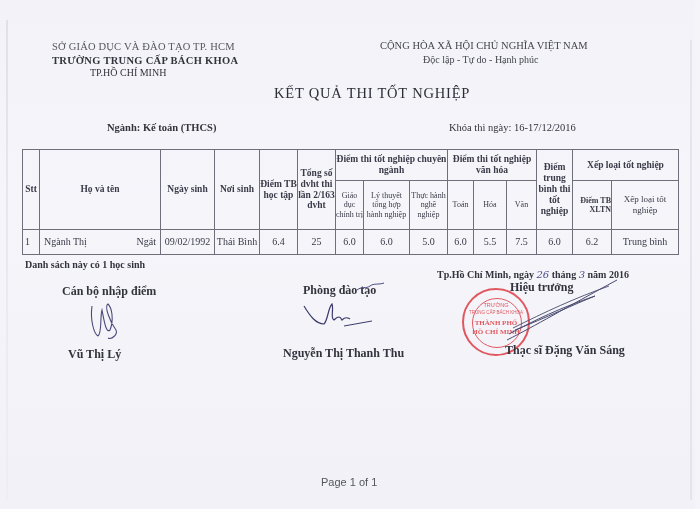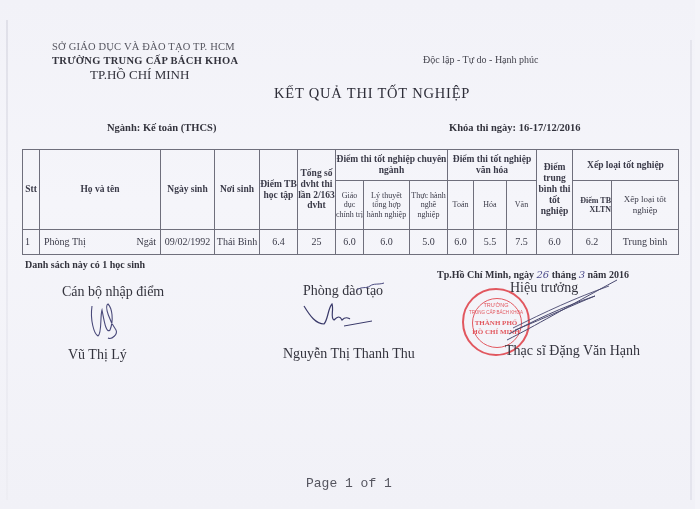--- a/index.html
+++ b/index.html
@@ -19,54 +19,54 @@
       background: linear-gradient(180deg, #d8d8e2, #e6e6ee 60%, #ececf2);
       opacity: .7;
     }
     .edge-right {
       position: absolute; left: 690px; top: 40px; width: 2px; height: 460px;
       background: #dedee8; opacity: .7;
     }
     .abs { position: absolute; white-space: nowrap; }
     .hdr-left-1 { left: 52px; top: 41px; font-size: 10.5px; color: #55555f; letter-spacing: .2px; }
     .hdr-left-2 { left: 52px; top: 55px; font-size: 10.5px; color: #33333d; letter-spacing: .3px; font-weight: bold; }
-    .hdr-left-3 { left: 90px; top: 67px; font-size: 13px; color: #33333d; }
+    .hdr-left-3 { left: 90px; top: 67px; font-size: 10px; color: #33333d; }
     .hdr-right-1 { left: 380px; top: 40px; font-size: 10.5px; color: #44444e; }
     .hdr-right-2 { left: 423px; top: 54px; font-size: 10px; color: #44444e; }
     .title { left: 250px; top: 85px; font-size: 14.5px; letter-spacing: .8px; color: #2d2d38; margin-left: 24px; }
     .major { left: 107px; top: 122px; font-size: 10.5px; font-weight: bold; color: #33333d; }
-    .exam-date { left: 449px; top: 122px; font-size: 10.5px; font-weight: bold; color: #33333d; }
+    .exam-date { left: 449px; top: 122px; font-size: 10.5px; font-weight: normal; color: #33333d; }
 
     table.results {
       position: absolute; left: 22px; top: 149px;
       border-collapse: collapse; table-layout: fixed;
       font-size: 9.5px; color: #3a3a48;
     }
     table.results th, table.results td {
       border: 1px solid #6f6f7c; padding: 0; text-align: center;
       vertical-align: middle; font-weight: normal; line-height: 1.15;
     }
     table.results th { font-weight: bold; }
     table.results th.small { font-size: 8px; font-weight: normal; line-height: 1.2; margin-top: 35px; }
     table.results th.smallbold { font-size: 8px; font-weight: bold; text-align: right; }
     table.results td { height: 24px; font-size: 10px; }
     td.left { text-align: left !important; padding-left: 2px !important; }
     .name-wrap { display: flex; justify-content: space-between; padding: 0 4px 0 2px; }
 
     .count-line { left: 25px; top: 259px; font-size: 10px; font-weight: bold; color: #33333d; }
     .place-date { left: 437px; top: 269px; font-size: 10px; font-weight: bold; color: #33333d; }
     .hand { font-family: "DejaVu Serif", serif; font-style: italic; font-weight: normal; color: #4a4a8a; }
-    .sig-label { font-size: 14px; font-weight: normal; color: #33333d; }
+    .sig-label { font-size: 12px; font-weight: bold; color: #33333d; }
     .lbl-entry { left: 62px; top: 284px; }
     .lbl-dept { left: 303px; top: 283px; }
     .lbl-principal { left: 510px; top: 280px; }
     .name-ly { left: 68px; top: 347px; }
     .name-thu { left: 283px; top: 346px; }
     .name-sang { left: 505px; top: 343px; }
-    .footer-page { left: 306px; top: 476px; font-family: Liberation Mono, monospace; font-size: 13px; color: #55555f; }
+    .footer-page { left: 321px; top: 476px; font-family: Liberation Sans, sans-serif; font-size: 11px; color: #55555f; }
 
     .seal {
       position: absolute; left: 462px; top: 288px; width: 68px; height: 68px;
       border-radius: 50%; border: 2px solid #e0474f; box-sizing: border-box;
       color: #e0474f; text-align: center; opacity: .9;
     }
     .seal-inner {
       position: absolute; left: 8px; top: 8px; width: 48px; height: 48px;
       border-radius: 50%; border: 1px solid #e0474f;
     }
@@ -79,20 +79,21 @@
 </head>
 <body>
 
 <div class="page">
   <div class="edge-left"></div>
   <div class="edge-right"></div>
 
   <div class="abs hdr-left-1">SỞ GIÁO DỤC VÀ ĐÀO TẠO TP. HCM</div>
   <div class="abs hdr-left-2">TRƯỜNG TRUNG CẤP BÁCH KHOA</div>
   <div class="abs hdr-left-3">TP.HỒ CHÍ MINH</div>
+  <div class="abs hdr-right-1">CỘNG HÒA XÃ HỘI CHỦ NGHĨA VIỆT NAM</div>
   <div class="abs hdr-right-2">Độc lập - Tự do - Hạnh phúc</div>
 
   <div class="abs title">KẾT QUẢ THI TỐT NGHIỆP</div>
   <div class="abs major">Ngành: Kế toán (THCS)</div>
   <div class="abs exam-date">Khóa thi ngày: 16-17/12/2016</div>
 
   <table class="results">
     <colgroup>
       <col style="width:17px">
         <col style="width:121px">
@@ -132,21 +133,21 @@
         <th class="small">Văn</th>
         <th class="smallbold">Điểm TB XLTN</th>
         <th class="small" style="font-size:9px">Xếp loại tốt nghiệp</th>
       </tr>
     </thead>
     <tbody>
       <tr>
         <td class="left">1</td>
         <td class="left">
           <div class="name-wrap">
-            <span>Phòng Thị</span>
+            <span>Ngành Thị</span>
             <span>Ngát</span>
           </div>
         </td>
         <td>09/02/1992</td>
         <td>Thái Bình</td>
         <td>6.4</td>
         <td>25</td>
         <td>6.0</td>
         <td>6.0</td>
         <td>5.0</td>
@@ -192,16 +193,16 @@
   </div>
 
   <svg class="sig" style="left:505px;top:278px" width="120" height="64">
     <path d="M2 62 C30 48, 60 30, 112 2" stroke="#4a4a70" stroke-width="1" fill="none"></path>
     <path d="M4 56 C30 42, 55 30, 90 18 C70 26, 40 40, 10 52" stroke="#4a4a70" stroke-width="1" fill="none"></path>
     <path d="M8 50 C40 34, 70 20, 104 8" stroke="#4a4a70" stroke-width=".9" fill="none"></path>
   </svg>
 
   <div class="abs sig-label name-ly">Vũ Thị Lý</div>
   <div class="abs sig-label name-thu">Nguyễn Thị Thanh Thu</div>
-  <div class="abs sig-label name-sang">Thạc sĩ Đặng Văn Hạnh</div>
+  <div class="abs sig-label name-sang">Thạc sĩ Đặng Văn Sáng</div>
 
   <div class="abs footer-page">Page 1 of 1</div>
 </div>
 
 </body></html>

